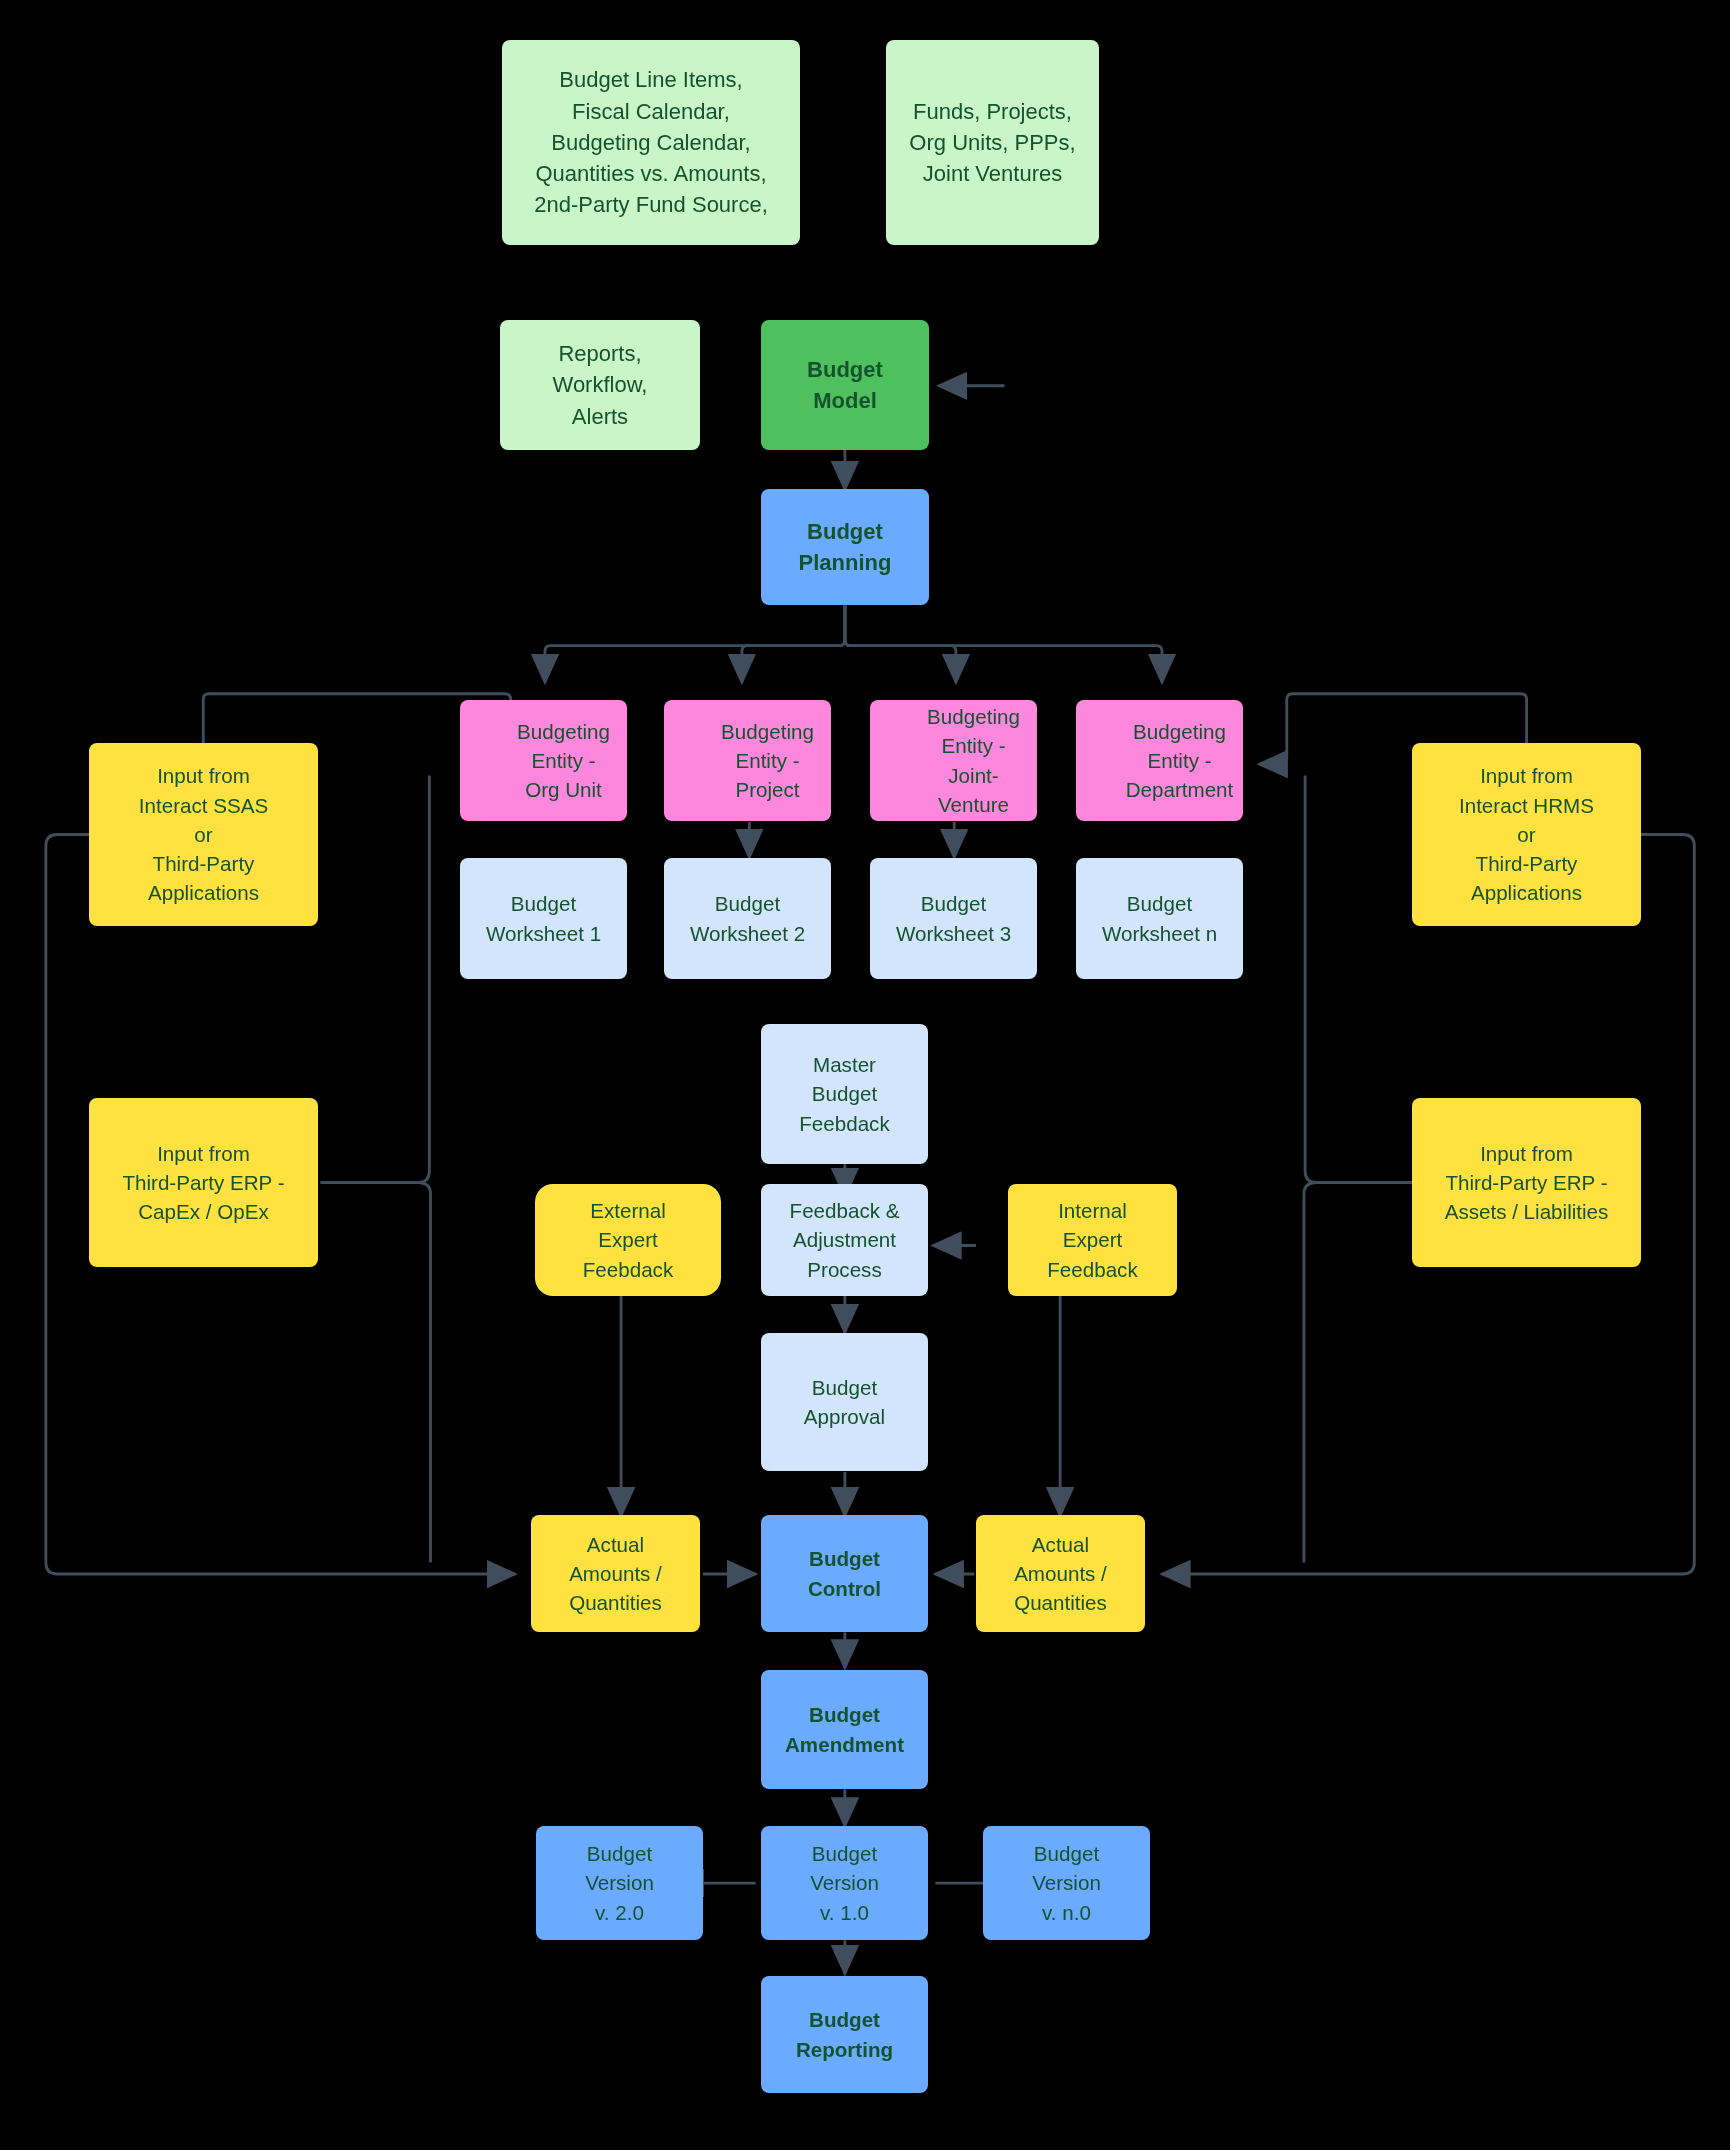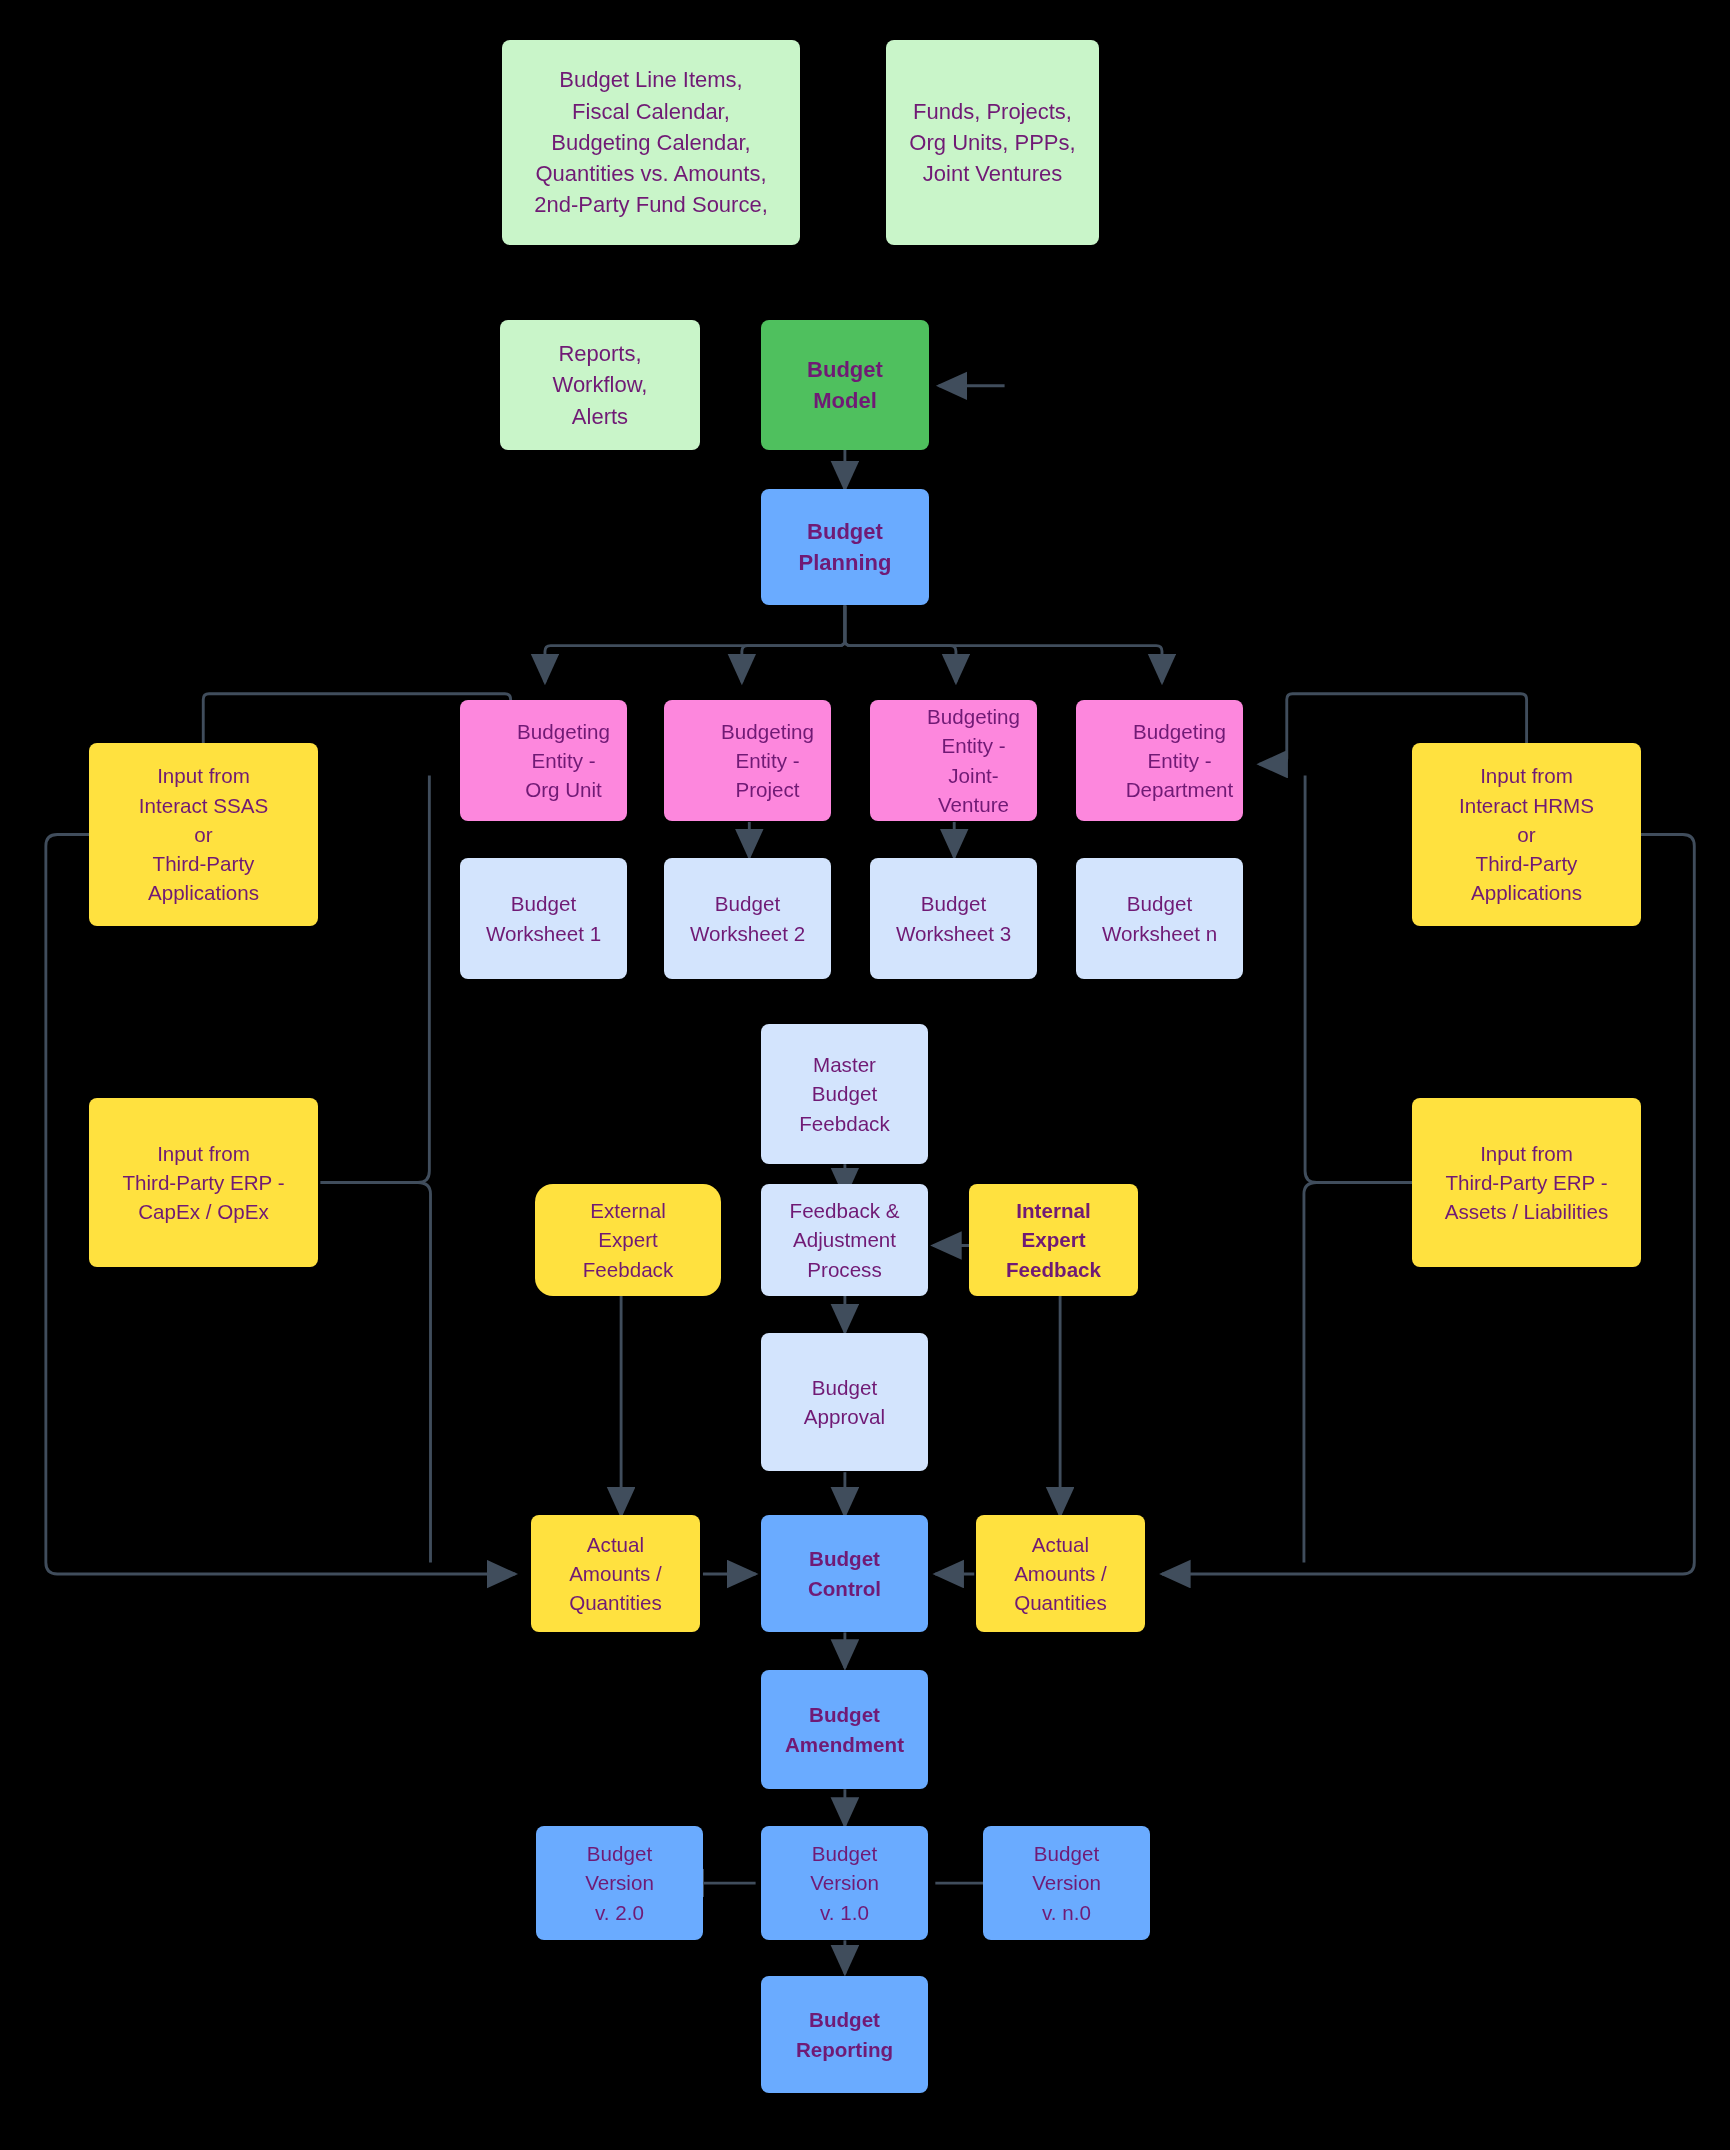--- a/index.html
+++ b/index.html
@@ -1,20 +1,20 @@
 <!DOCTYPE html>
 <html style="font-size:9.2px"><head>
 <meta charset="utf-8">
 <style>
   html,body{margin:0;padding:0;background:#000;}
   body{font-family:"Liberation Sans","DejaVu Sans",sans-serif;}
   #stage{position:relative;width:1731px;height:2151px;background:#000;overflow:hidden;}
   svg.edges{position:absolute;left:0;top:0;width:1731px;height:2151px;pointer-events:none;}
   .node{position:absolute;box-sizing:border-box;display:flex;align-items:center;justify-content:center;
-        border-radius:8px;text-align:center;color:#701a75;line-height:1.42;padding:5.7px 8px;}
+        border-radius:8px;text-align:center;color:#14532d;line-height:1.42;padding:5.7px 8px;}
   .node .lbl{display:block;white-space:pre-line;}
   .n-green-light{background:#c9f5c9;}
   .n-green{background:#4fc05e;font-weight:bold;}
   .n-blue{background:#6aabff;font-weight:bold;}
   .n-blue-plain{background:#6aabff;font-weight:normal;}
   .n-lightblue{background:#d3e4fd;}
   .n-pink{background:#fd87dd;padding-left:48px;}
   .n-yellow{background:#ffe13f;}
   .fs-lg{font-size:22px;}
   .fs-md{font-size:20.6px;}
@@ -190,21 +190,21 @@
   <div class="node n-yellow fs-md" style="left:535px;top:1184px;width:186px;height:112px;border-radius:18px;">
     <span class="lbl">External
 Expert
 Feebdack</span>
   </div>
   <div class="node n-lightblue fs-md" style="left:761px;top:1184px;width:167px;height:112px;">
     <span class="lbl">Feedback &amp;
 Adjustment
 Process</span>
   </div>
-  <div class="node n-yellow fs-md" style="left:969px;top:1184px;width:169px;height:112px;font-weight:bold;">
+  <div class="node n-yellow fs-md" style="left:1008px;top:1184px;width:169px;height:112px;">
     <span class="lbl">Internal
 Expert
 Feedback</span>
   </div>
 
   <div class="node n-lightblue fs-md" style="left:761px;top:1333px;width:167px;height:138px;">
     <span class="lbl">Budget
 Approval</span>
   </div>
 

